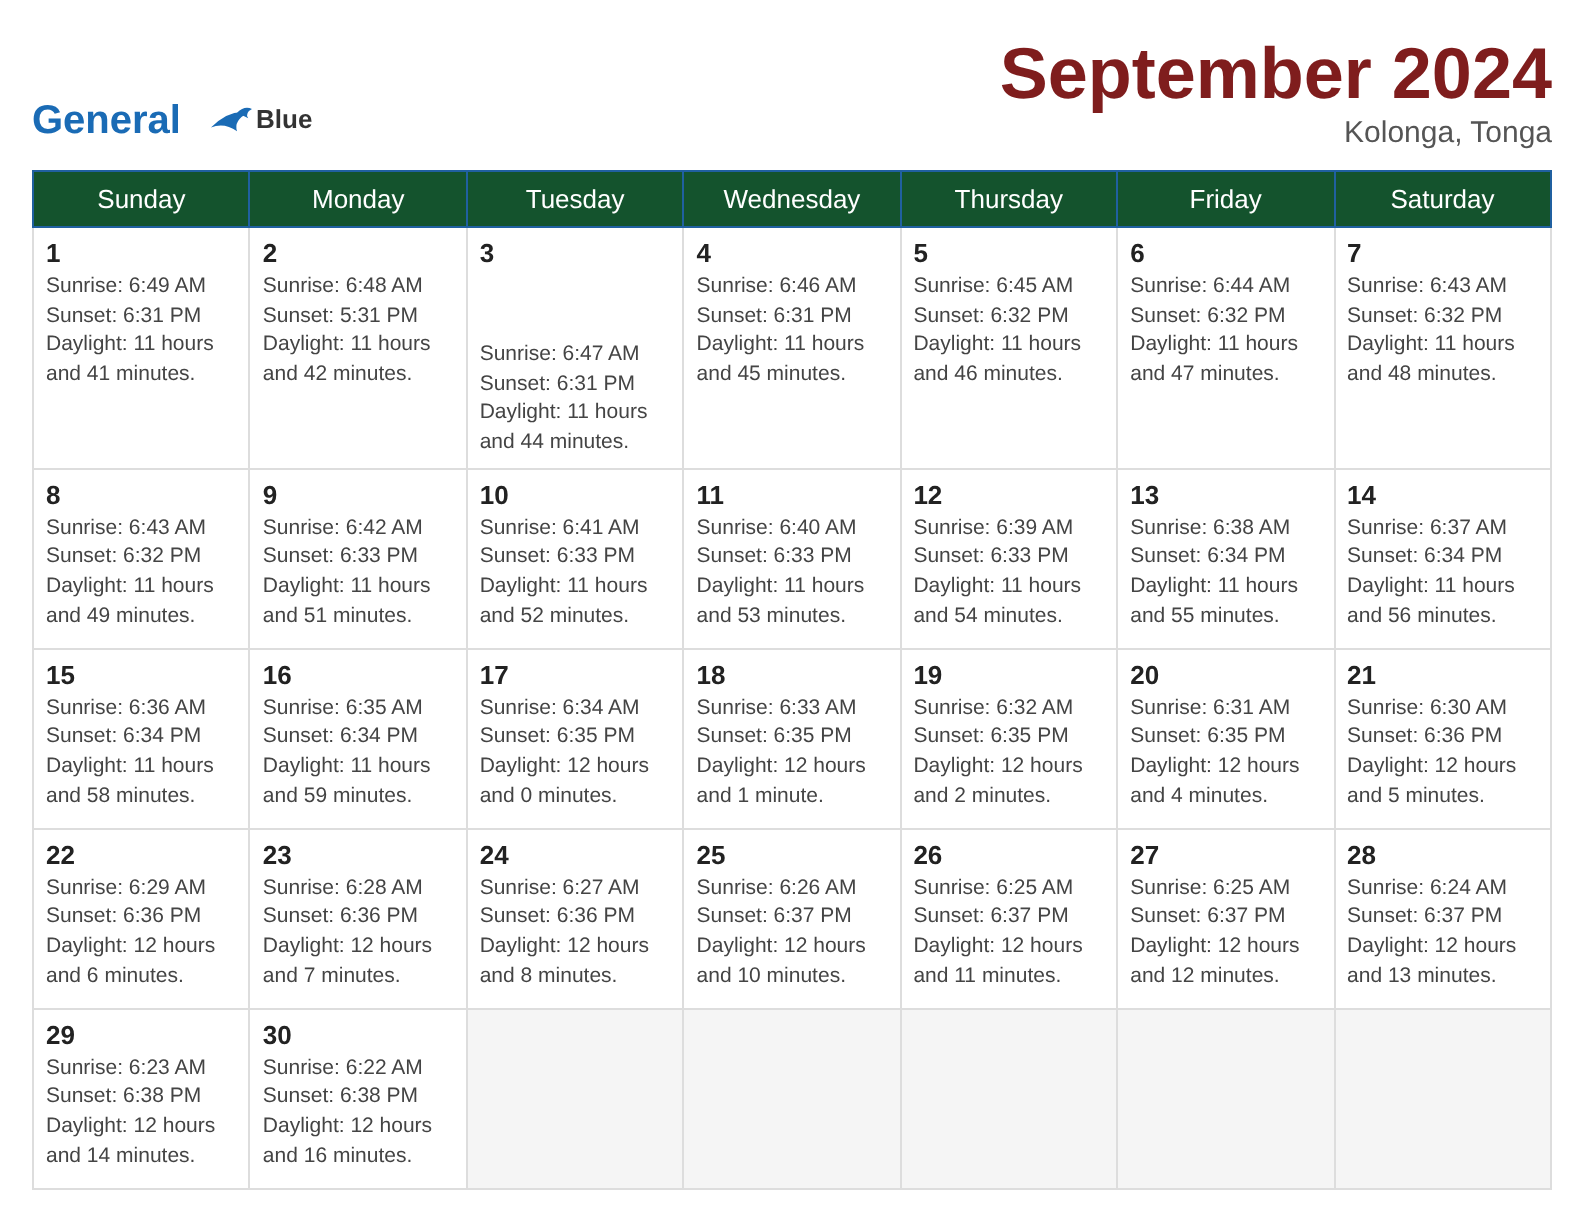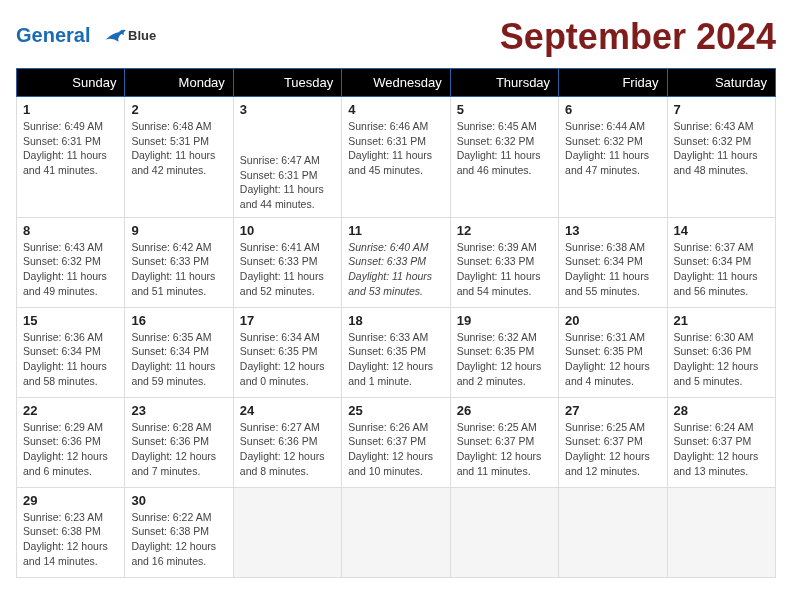--- a/index.html
+++ b/index.html
@@ -6,21 +6,21 @@
     body {
       font-family: Arial, sans-serif;
       background: #fff;
       width: 792px;
       min-height: 612px;
       padding: 16px;
     }
     .header {
       display: flex;
       justify-content: space-between;
-      align-items: center;
+      align-items: flex-end;
       margin-bottom: 10px;
       gap: 17px;
     }
     .logo {
       display: flex;
       align-items: center;
     }
     .logo-icon {
       width: 28px;
       height: 28px;
@@ -37,23 +37,23 @@
     .location {
       font-size: 15px;
       color: #555;
     }
     .calendar {
       width: 100%;
       border-collapse: collapse;
       font-size: 11px;
     }
     .calendar th {
-      background: #000000;
+      background: #14532d;
       color: #fff;
-      text-align: right;
+      text-align: center;
       padding: 6px 8px;
       font-size: 13px;
       font-weight: normal;
       border: 1px solid #2060a0;
     }
     .calendar td {
       vertical-align: top;
       border: 1px solid #ddd;
       padding: 5px 6px;
       width: 14.28%;
@@ -91,20 +91,21 @@
           </svg>
         </div>
         <div style="font-size:13px;font-weight:bold;color:#333;margin-top:-4px;margin-left:2px;">
           <span>Blue</span>
         </div>
       </div>
     </div>
   </div>
   <div class="title-section">
     <div class="month-title">September 2024</div>
+    <div class="location">Kolonga, Tonga</div>
   </div>
 </div>
 
 <table class="calendar">
   <thead>
     <tr>
     <th>Sunday</th>
         <th>Monday</th>
         <th>Tuesday</th>
         <th>Wednesday</th>
@@ -182,21 +183,21 @@
         </td>
         <td>
           <span class="day-num">10</span>
           <div class="day-info" style="white-space: pre-line;">Sunrise: 6:41 AM
 Sunset: 6:33 PM
 Daylight: 11 hours
 and 52 minutes.</div>
         </td>
         <td>
           <span class="day-num">11</span>
-          <div class="day-info" style="white-space: pre-line; font-style: italic;">Sunrise: 6:40 AM
+          <div class="day-info" style="white-space: pre-line;">Sunrise: 6:40 AM
 Sunset: 6:33 PM
 Daylight: 11 hours
 and 53 minutes.</div>
         </td>
         <td>
           <span class="day-num">12</span>
           <div class="day-info" style="white-space: pre-line;">Sunrise: 6:39 AM
 Sunset: 6:33 PM
 Daylight: 11 hours
 and 54 minutes.</div>

